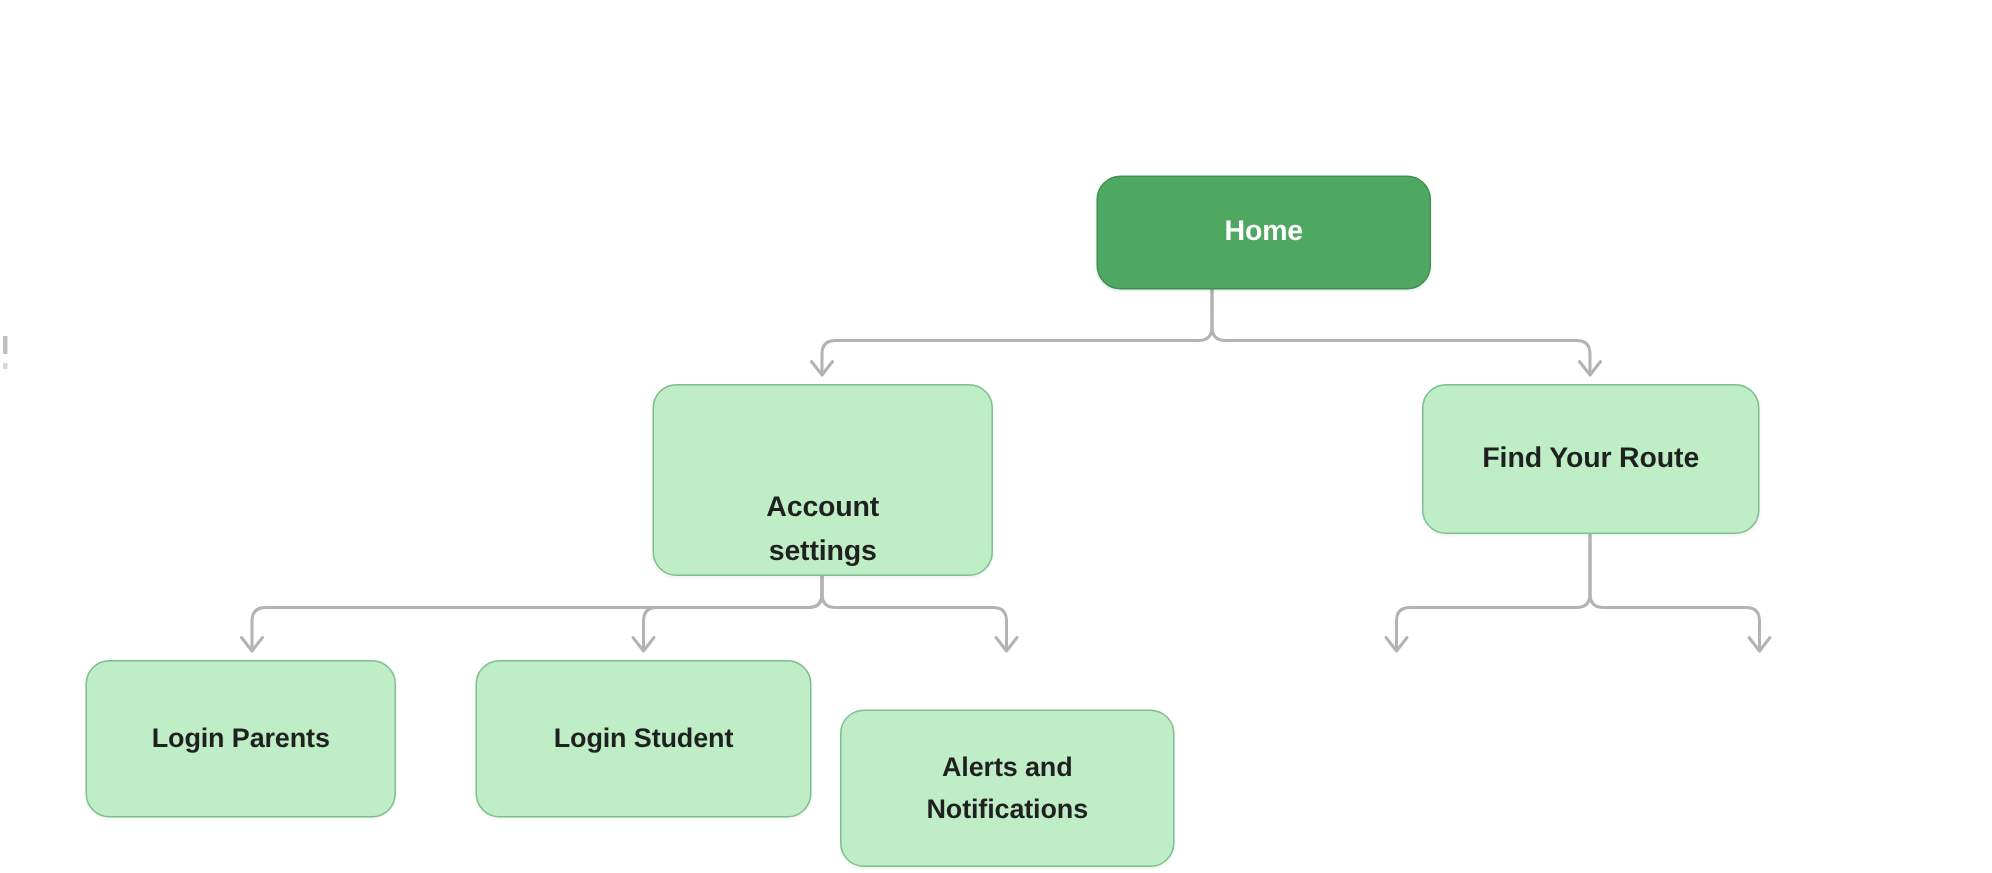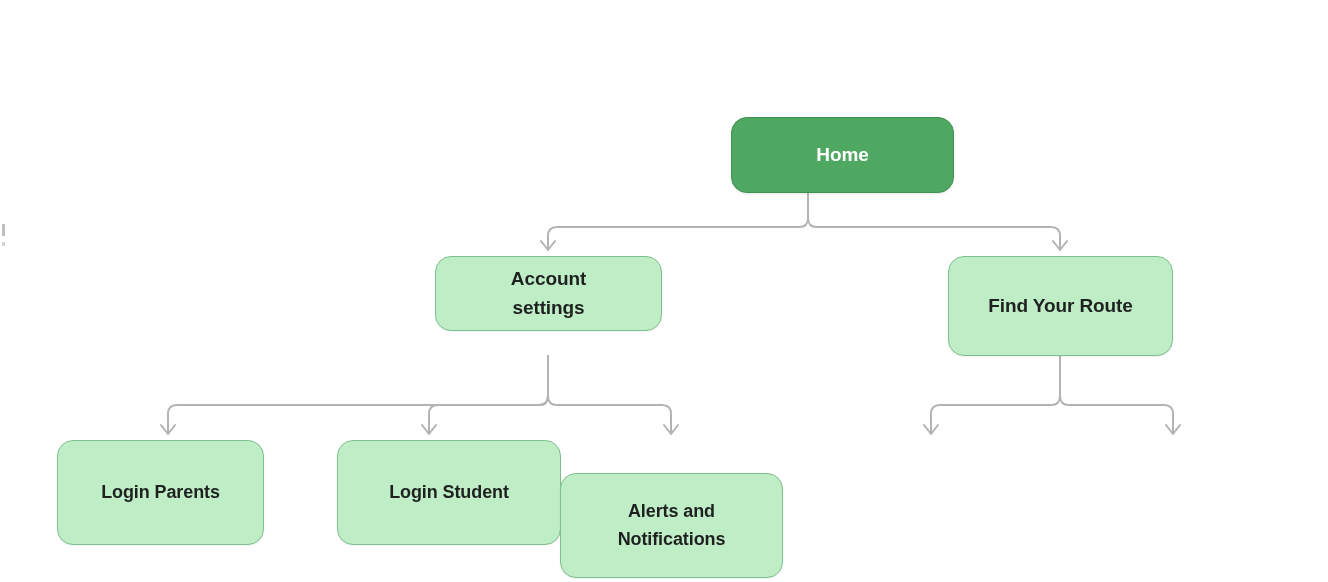--- a/index.html
+++ b/index.html
@@ -112,34 +112,34 @@
     <path class="edge-head" d="M 1166 425 L 1173 434 L 1180 425"></path>
 
     <rect class="edge-artifact" x="2" y="224" width="3" height="12" opacity="0.55"></rect>
     <rect class="edge-artifact" x="2" y="242" width="3" height="4" opacity="0.35"></rect>
   </svg>
 
   <div class="node node-root" style="left:697px; top:117px; width:223px; height:76px;margin-left:34px;">
     <span class="node-label">Home</span>
   </div>
 
-  <div class="node node-branch" style="left:435px; top:256px; width:227px; height:75px;">
+  <div class="node node-branch" style="left:435px; top:256px; width:227px; height:128px;align-items:flex-end;">
     <span class="node-label">Account
 settings</span>
   </div>
 
   <div class="node node-branch" style="left:948px; top:256px; width:225px; height:100px;">
     <span class="node-label">Find Your Route</span>
   </div>
 
   <div class="node node-leaf" style="left:57px; top:440px; width:207px; height:105px;">
     <span class="node-label">Login Parents</span>
   </div>
 
-  <div class="node node-leaf" style="left:317px; top:440px; width:224px; height:105px;margin-left:20px;">
+  <div class="node node-leaf" style="left:317px; top:440px; width:224px; height:105px;">
     <span class="node-label">Login Student</span>
   </div>
 
   <div class="node node-leaf" style="left:560px; top:440px; width:223px; height:105px;margin-top:33px;">
     <span class="node-label">Alerts and
 Notifications</span>
   </div>
 
 
 

